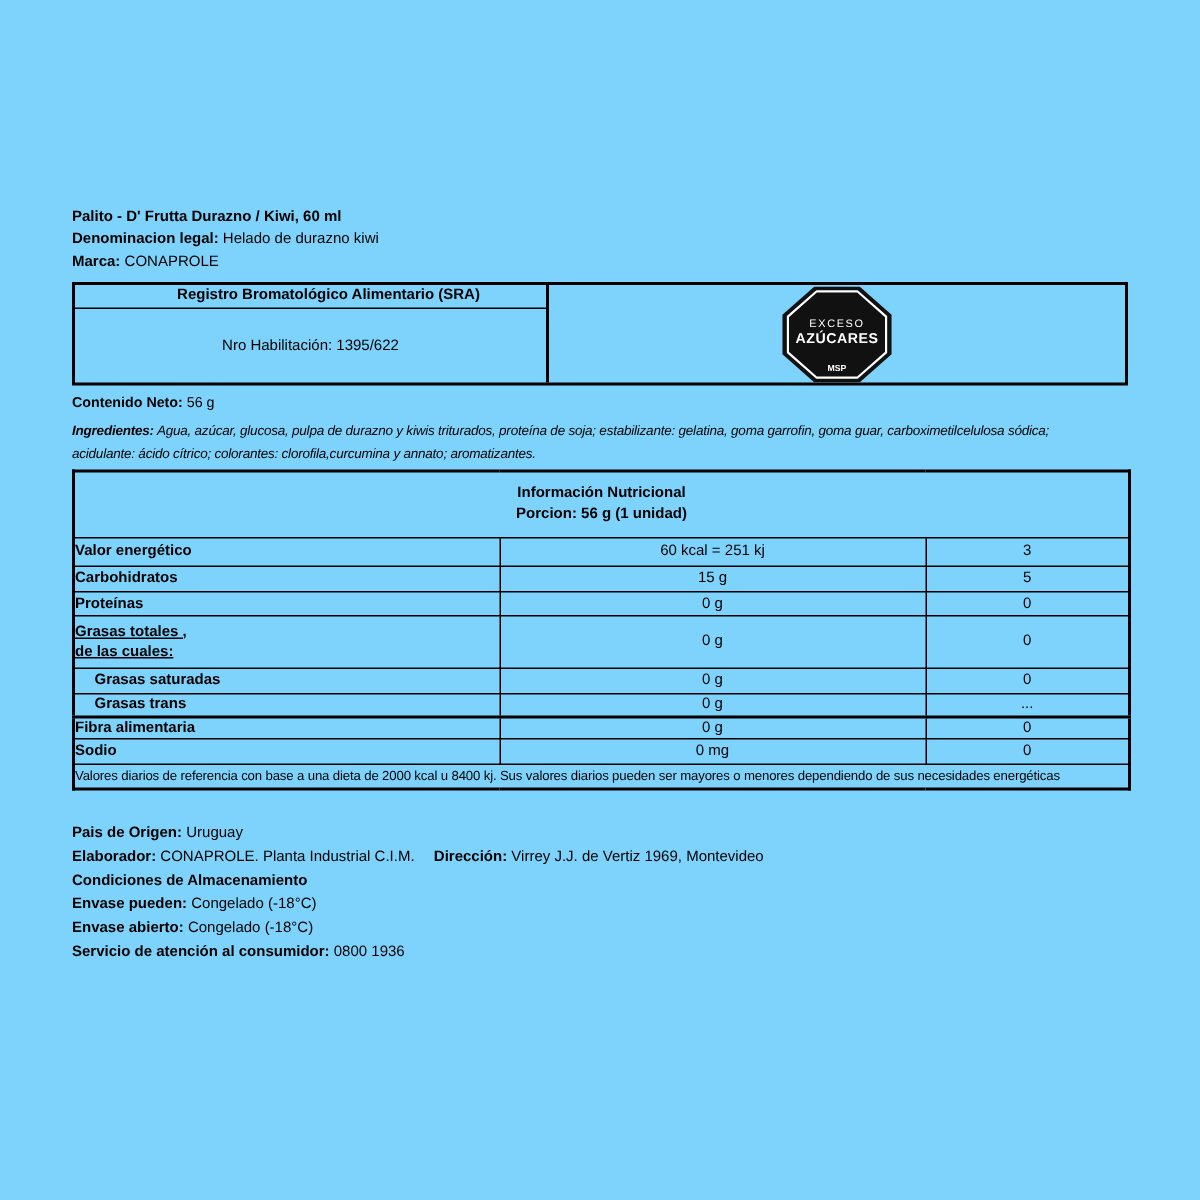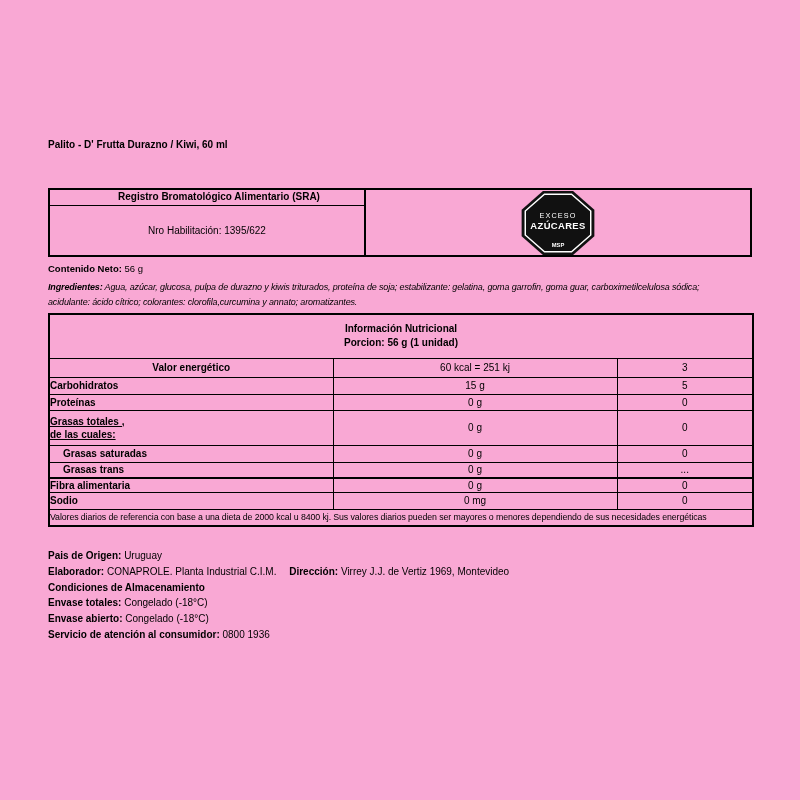--- a/index.html
+++ b/index.html
@@ -1,16 +1,16 @@
 <!DOCTYPE html>
 <html><head>
 <meta charset="utf-8">
 <style>
   html,body{margin:0;padding:0;background:#fff;}
-  .page{position:relative;width:800px;height:800px;background:#f9a8d4;
+  .page{position:relative;width:800px;height:800px;background:#7dd3fc;
         font-family:"Liberation Sans",sans-serif;color:#000;overflow:hidden;}
   .b{font-weight:bold;}
 
   
   .title-block{position:absolute;left:48px;top:137px;font-size:10px;line-height:15.2px;white-space:nowrap;}
 
   
   .registro{position:absolute;left:48px;top:188px;width:704px;height:69px;
             border:2px solid #000;box-sizing:border-box;display:flex;}
   .reg-left{width:316px;border-right:2px solid #000;box-sizing:border-box;display:flex;flex-direction:column;}
@@ -29,38 +29,46 @@
   table.nutri{position:absolute;left:48px;top:313px;width:704px;border-collapse:collapse;
               table-layout:fixed;font-size:10px;}
   table.nutri td{border:1.5px solid #000;padding:0;vertical-align:middle;box-sizing:border-box;}
   table.nutri{border:2px solid #000;}
   td.nt-header{border-bottom:2px solid #000;text-align:center;height:44px;
                font-weight:bold;line-height:14px;padding-top:2px;}
   tr.colhdr td{height:17px;font-weight:bold;text-align:center;}
   td.lbl{font-weight:bold;padding-left:7px;text-align:left;}
   td.lbl.sub{padding-left:13px;}
   td.val,td.vd{text-align:center;}
-  tr.h19 td{height:19px;text-align:center;} tr.h17 td{height:17px;} tr.h16 td{height:16px;}
+  tr.h19 td{height:19px;} tr.h17 td{height:17px;} tr.h16 td{height:16px;}
   tr.h14 td{height:14px;} tr.h35 td{height:35px;}
   tr.thick td{border-top:2.5px solid #000;}
   td.footnote{height:17px;font-size:8.8px;letter-spacing:-0.1px;white-space:nowrap;
               overflow:hidden;padding:1px 3px;font-weight:normal;}
   .two-line{line-height:13px;padding:3px 0;text-decoration:underline;}
 
   
   .details{position:absolute;left:48px;top:548px;font-size:10px;line-height:15.8px;white-space:nowrap;}
   .gap-left{margin-left:10px;}
 </style>
 </head>
 <body>
 
 <div class="page">
 
   <div class="title-block">
     <div><span class="b">Palito - D' Frutta Durazno / Kiwi, 60 ml</span></div>
+    <div>
+      <span class="b">Denominacion legal:</span>
+      <span>Helado de durazno kiwi</span>
+    </div>
+    <div>
+      <span class="b">Marca:</span>
+      <span>CONAPROLE</span>
+    </div>
   </div>
 
   <div class="registro">
     <div class="reg-left">
       <div class="reg-left-header">Registro Bromatológico Alimentario (SRA)</div>
       <div class="reg-left-body">Nro Habilitación: 1395/622</div>
     </div>
     <div class="reg-right">
       <svg class="seal" width="76" height="64" viewBox="0 0 100 88" xmlns="http://www.w3.org/2000/svg">
         <polygon points="29.3,0 70.7,0 100,25.8 100,62.2 70.7,88 29.3,88 0,62.2 0,25.8" fill="#111111"></polygon>
@@ -158,21 +166,21 @@
       <span>Uruguay</span>
     </div>
     <div>
       <span class="b">Elaborador:</span>
       <span>CONAPROLE. Planta Industrial C.I.M.</span>
       <span class="b gap-left">Dirección:</span>
       <span>Virrey J.J. de Vertiz 1969, Montevideo</span>
     </div>
     <div class="b">Condiciones de Almacenamiento</div>
     <div>
-      <span class="b">Envase totales:</span>
+      <span class="b">Envase pueden:</span>
       <span>Congelado (-18°C)</span>
     </div>
     <div>
       <span class="b">Envase abierto:</span>
       <span>Congelado (-18°C)</span>
     </div>
     <div>
       <span class="b">Servicio de atención al consumidor:</span>
       <span>0800 1936</span>
     </div>

